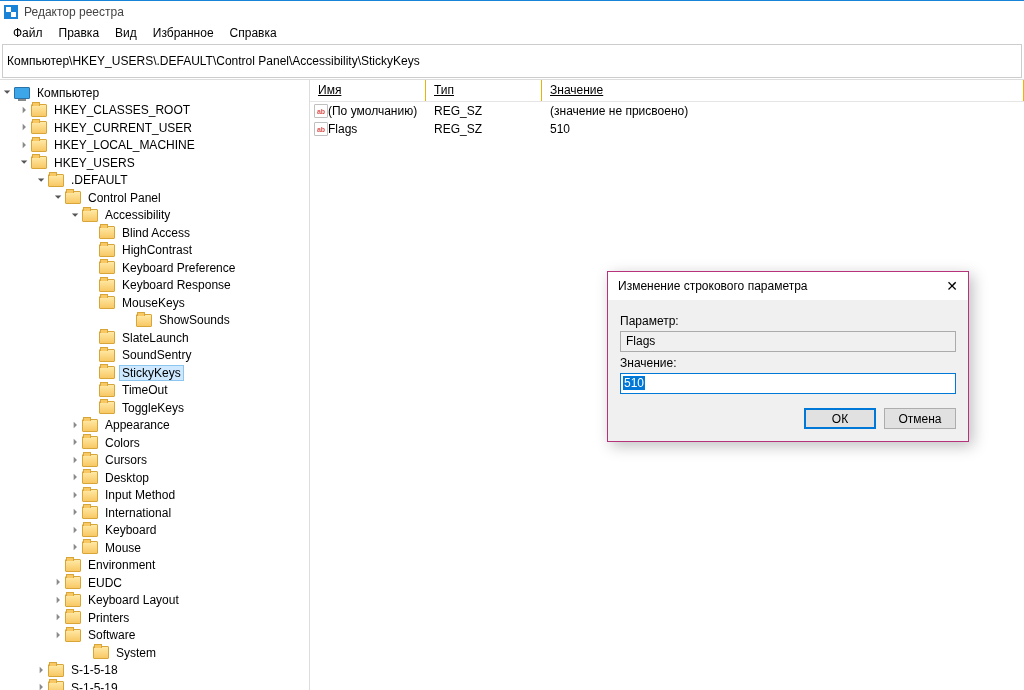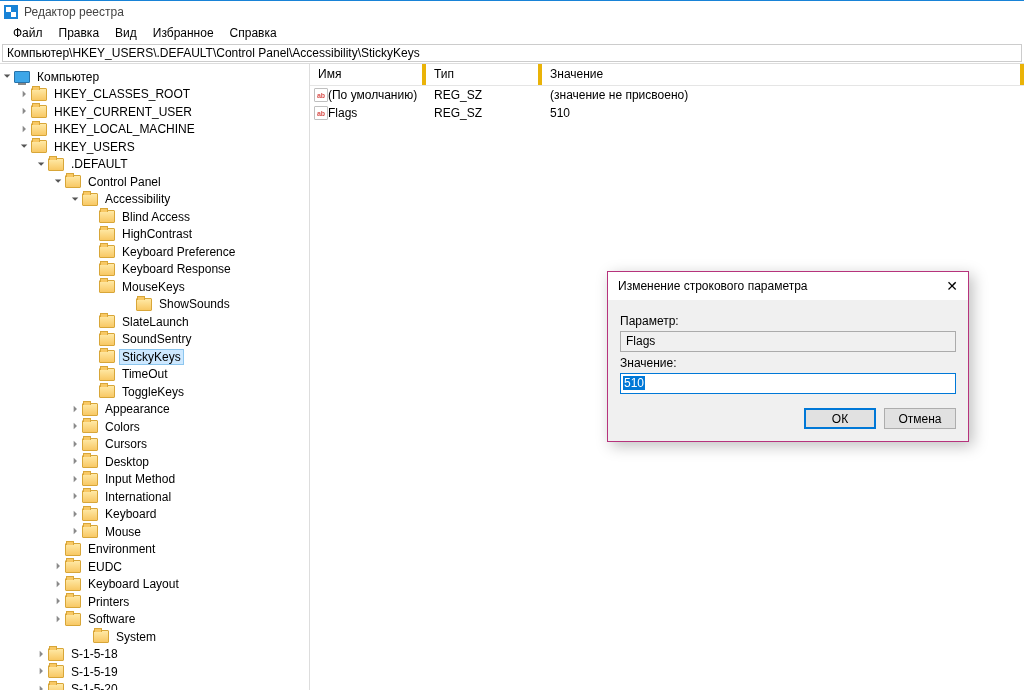--- a/index.html
+++ b/index.html
@@ -5,35 +5,35 @@
   * { box-sizing: border-box; font-family: "Segoe UI", Tahoma, sans-serif; font-size: 12px; }
   body { margin: 0; background: #fff; color: #000; }
   .win { width: 1024px; height: 690px; display: flex; flex-direction: column; border-top: 1px solid #1883d7; }
   .titlebar { height: 22px; display:flex; align-items:center; padding-left:4px; gap:6px; color:#444; }
   .app-icon { width:14px; height:14px; background:#1883d7; position:relative; }
   .app-icon::before, .app-icon::after { content:""; position:absolute; background:#fff; }
   .app-icon::before { width:5px; height:5px; top:2px; left:2px; }
   .app-icon::after { width:5px; height:5px; bottom:2px; right:2px; }
   .menubar { height:20px; display:flex; align-items:center; padding-left:6px; gap:2px; }
   .menubar span { padding:2px 7px; cursor:default; }
-  .addressbar { height:18px; border:1px solid #ccc; margin:1px 2px; display:flex; align-items:center; padding:0 4px; background:#fff; }
+  .addressbar { height:34px; border:1px solid #ccc; margin:1px 2px; display:flex; align-items:center; padding:0 4px; background:#fff; }
   .content { flex:1; display:flex; min-height:0; border-top:1px solid #ddd; }
   .tree { width:310px; border-right:1px solid #ddd; overflow:auto; padding-top:4px; }
   .node { display:flex; align-items:center; height:17.5px; white-space:nowrap; }
   .chev { width:14px; text-align:center; color:#8a8a8a; cursor:default; font-size:9px; }
   .chev.open { color:#555; }
   .foldr { width:16px; height:13px; margin-right:4px; background: linear-gradient(#ffe9a6,#f8c864); border:1px solid #d8a638; border-radius:1px; position:relative; }
   .foldr::before { content:""; position:absolute; top:-3px; left:0; width:6px; height:3px; background:#f8c864; border:1px solid #d8a638; border-bottom:none; }
   .pc-ico { width:16px; height:12px; margin-right:4px; background:#3da6e8; border:1px solid #2773aa; border-radius:1px; position:relative; }
   .pc-ico::after { content:""; position:absolute; bottom:-3px; left:3px; width:8px; height:2px; background:#888; }
   .lbl { padding:1px 3px; }
   .sel .lbl { background:#cde8ff; border:1px solid #8cc6ef; padding:0 2px; }
   .list { flex:1; overflow:auto; }
   .lhdr { display:flex; height:22px; border-bottom:1px solid #e5e5e5; }
-  .lhdr div { padding:3px 8px; border-right:4px solid #eab308; }
+  .lhdr div { padding:3px 8px; border-right:1px solid #eab308;text-decoration:underline; }
   .c-name { width:116px; }
   .c-type { width:116px; }
   .c-val { flex:1; }
   .lrow { display:flex; height:18px; align-items:center; }
   .lrow .c-name { display:flex; align-items:flex-end; gap:0; padding-left:4px; }
   .lrow .c-type, .lrow .c-val { padding-left:8px; }
   .str-ico { width:14px; height:14px; border:1px solid #bfbfbf; background:#fff; border-radius:1px; display:flex; align-items:center; justify-content:center; font-size:7px; color:#d9534f; font-weight:bold; }
   
   .dlg { position:absolute; left:607px; top:271px; width:362px; border:1px solid #b6337c; background:#f0f0f0; box-shadow:4px 4px 14px rgba(0,0,0,0.25); }
   .dlg-title { height:28px; background:#fff; display:flex; align-items:center; justify-content:space-between; padding:0 10px; }

